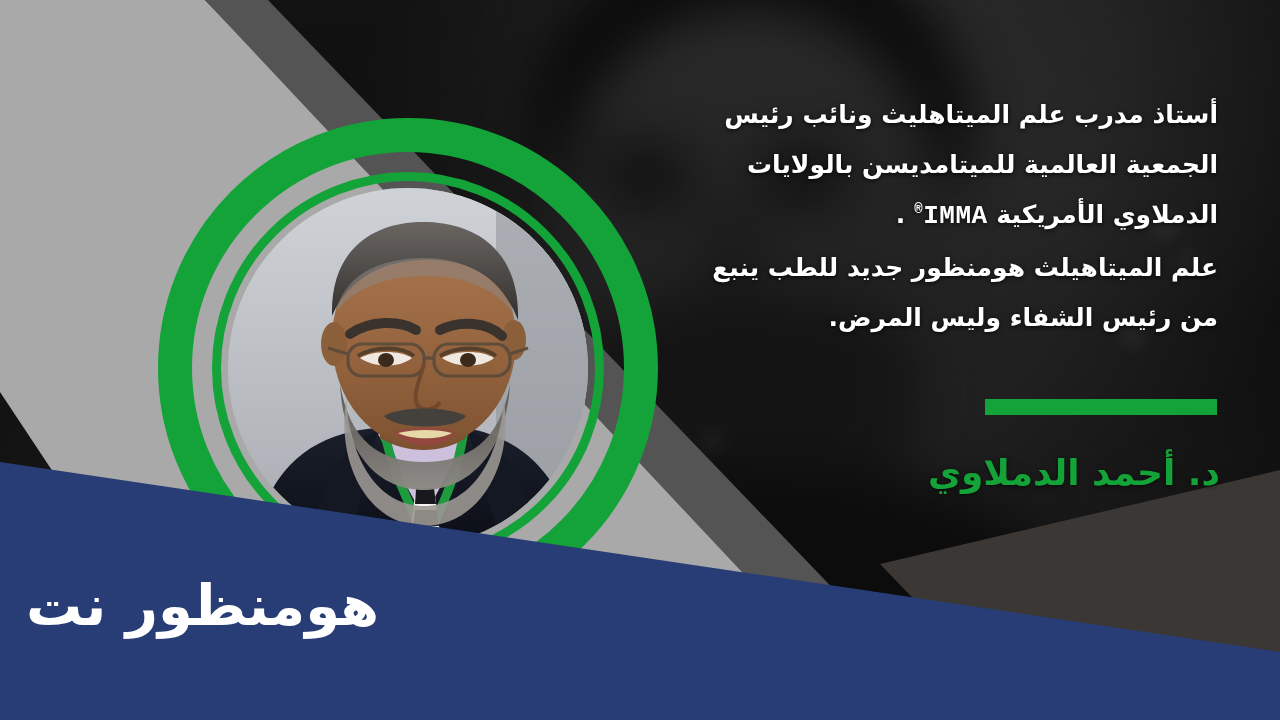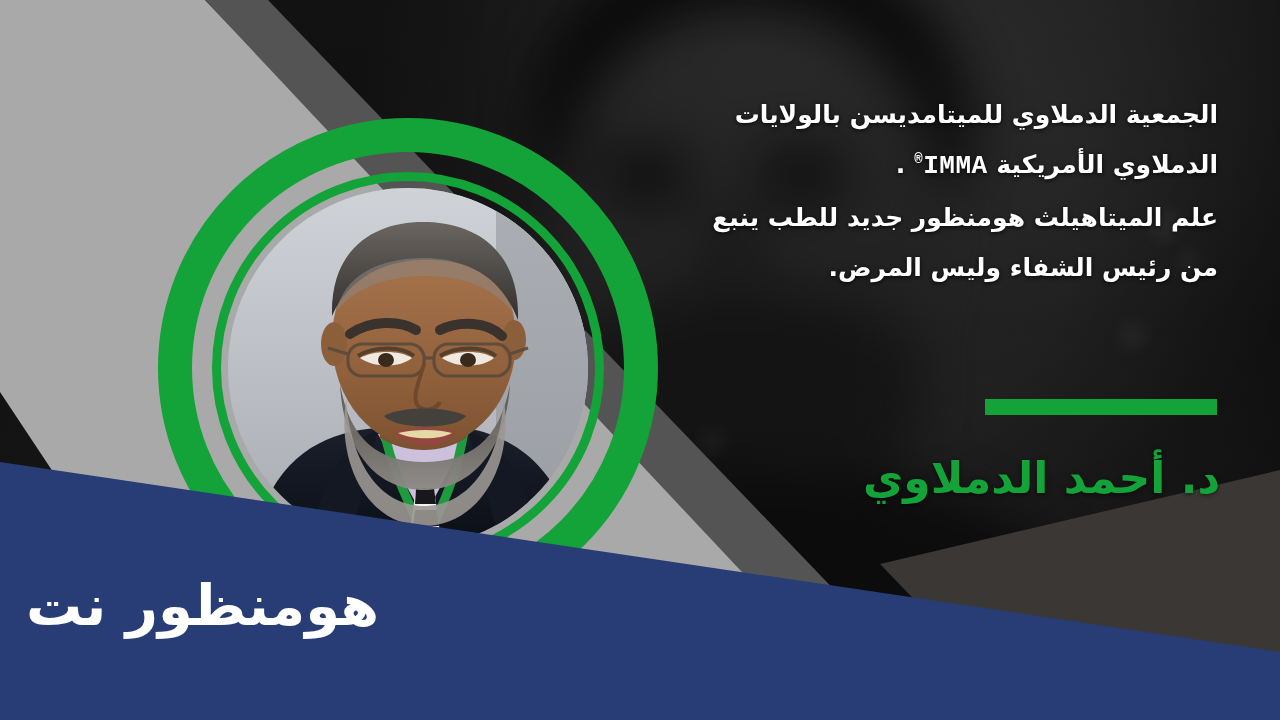--- a/index.html
+++ b/index.html
@@ -123,21 +123,21 @@
   }
   .imma sup{font-size:14px;vertical-align:super;}
 
   .accent-bar{
     position:absolute;left:985px;top:399px;width:232px;height:16px;
     background:#13a338;
   }
   .speaker-name{
     position:absolute;right:60px;top:452px;
     direction:rtl;text-align:right;
-    color:#13a338;font-size:44px;font-weight:700;
+    color:#13a338;font-size:36px;font-weight:700;
     letter-spacing:.5px;white-space:nowrap;
     text-shadow:0 1px 4px rgba(0,0,0,.6);
   }
 
   
   .brand-band{
     position:absolute;inset:0;
     background:#283d75;
     clip-path:polygon(0 462px, 1280px 652px, 1280px 720px, 0 720px);
   }
@@ -258,21 +258,22 @@
       <path d="M112 196 C116 268 152 302 196 302 C240 302 278 266 282 196 C272 254 240 274 196 274 C152 274 122 254 112 196 Z" fill="url(#beardg)" opacity=".96"></path>
       <path d="M118 212 C124 282 156 318 196 318 C238 318 270 280 276 212 C286 282 248 338 196 338 C144 338 108 282 118 212 Z" fill="#9b9792" opacity=".9"></path>
       <path d="M156 228 C172 218 220 218 238 228 C228 242 168 242 156 228 Z" fill="#44403c"></path>
 
       <path d="M166 244 C182 238 212 238 228 244 C214 262 182 262 166 244 Z" fill="#93473f"></path>
       <path d="M170 245 C186 241 210 241 224 245 C212 252 184 252 170 245 Z" fill="#e6d9a8"></path>
     </svg>
   </div>
 
   <div class="copy">
-    <p>الجمعية الدملاوي للميتامديسن بالولايات</p>
+    <p>أستاذ مدرب علم الميتاهليث ونائب رئيس</p>
+    <p>الجمعية العالمية للميتامديسن بالولايات</p>
     <p>
       <span>الدملاوي الأمريكية</span>
       <span class="imma"><span>IMMA</span><sup>®</sup></span>
       <span>.</span>
     </p>
     <p>علم الميتاهيلث هومنظور جديد للطب ينبع</p>
     <p>من رئيس الشفاء وليس المرض.</p>
   </div>
 
   <div class="accent-bar"></div>

